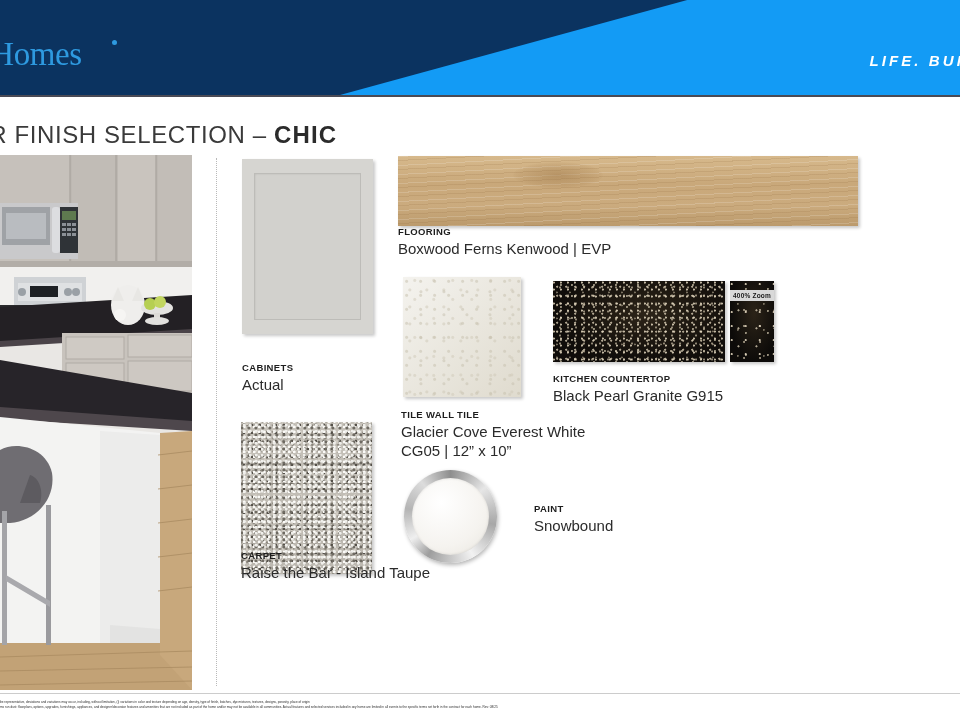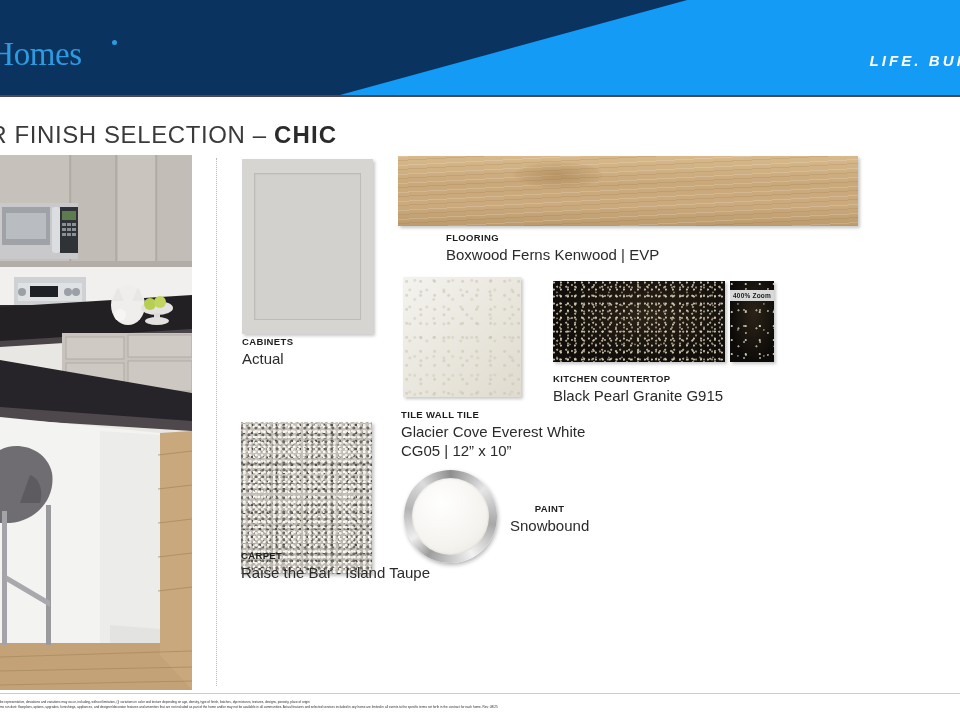--- a/index.html
+++ b/index.html
@@ -147,21 +147,21 @@
     background: #d6d5d1;
   }
   .cab-inner {
     position: absolute;
     left: 12px; top: 14px;
     right: 12px; bottom: 14px;
     background: #d2d1cd;
     box-shadow: inset 0 0 0 1px #bdbcb8,
                 inset 1px 1px 2px rgba(0,0,0,0.13);
   }
-  .lbl-cabinets { left: 242px; top: 336px; }
+  .lbl-cabinets { left: 242px; top: 362px; }
 
   
   .sw-flooring {
     left: 398px; top: 156px;
     width: 460px; height: 70px;
     background: linear-gradient(180deg,#d7b98c 0%,#c9a87a 40%,#cbab7e 70%,#bb9a6c 100%);
   }
   .wood-grain {
     position: absolute; inset: 0;
     background:
@@ -176,21 +176,21 @@
         rgba(0,0,0,0.00) 9px);
   }
   .wood-knot {
     position: absolute;
     left: 115px; top: 6px;
     width: 90px; height: 26px;
     border-radius: 50%;
     background: radial-gradient(ellipse at center,
       rgba(150,110,62,0.42) 0%, rgba(150,110,62,0.12) 60%, rgba(0,0,0,0) 75%);
   }
-  .lbl-flooring { left: 398px; top: 232px; margin-left: 48px; }
+  .lbl-flooring { left: 398px; top: 226px; }
 
   
   .sw-tile {
     left: 403px; top: 277px;
     width: 118px; height: 120px;
     background: #e7e4da;
   }
   .tile-tex {
     position: absolute; inset: 0;
     background:
@@ -276,21 +276,21 @@
     box-shadow: 1px 2px 4px rgba(0,0,0,0.30);
   }
   .paint-fill {
     position: absolute;
     left: 8px; top: 8px;
     right: 8px; bottom: 8px;
     border-radius: 50%;
     background: radial-gradient(circle at 38% 32%, #ffffff 0%, #f5f3ef 62%, #e8e5de 100%);
     box-shadow: inset 0 0 3px rgba(0,0,0,0.12);
   }
-  .lbl-paint { left: 510px; top: 503px; text-align: center; }
+  .lbl-paint { left: 534px; top: 503px; }
 
   
   .footer-rule {
     position: absolute;
     left: 0; top: 693px;
     width: 960px; height: 1px;
     background: #cccccc;
   }
   .disclaimer {
     position: absolute;

